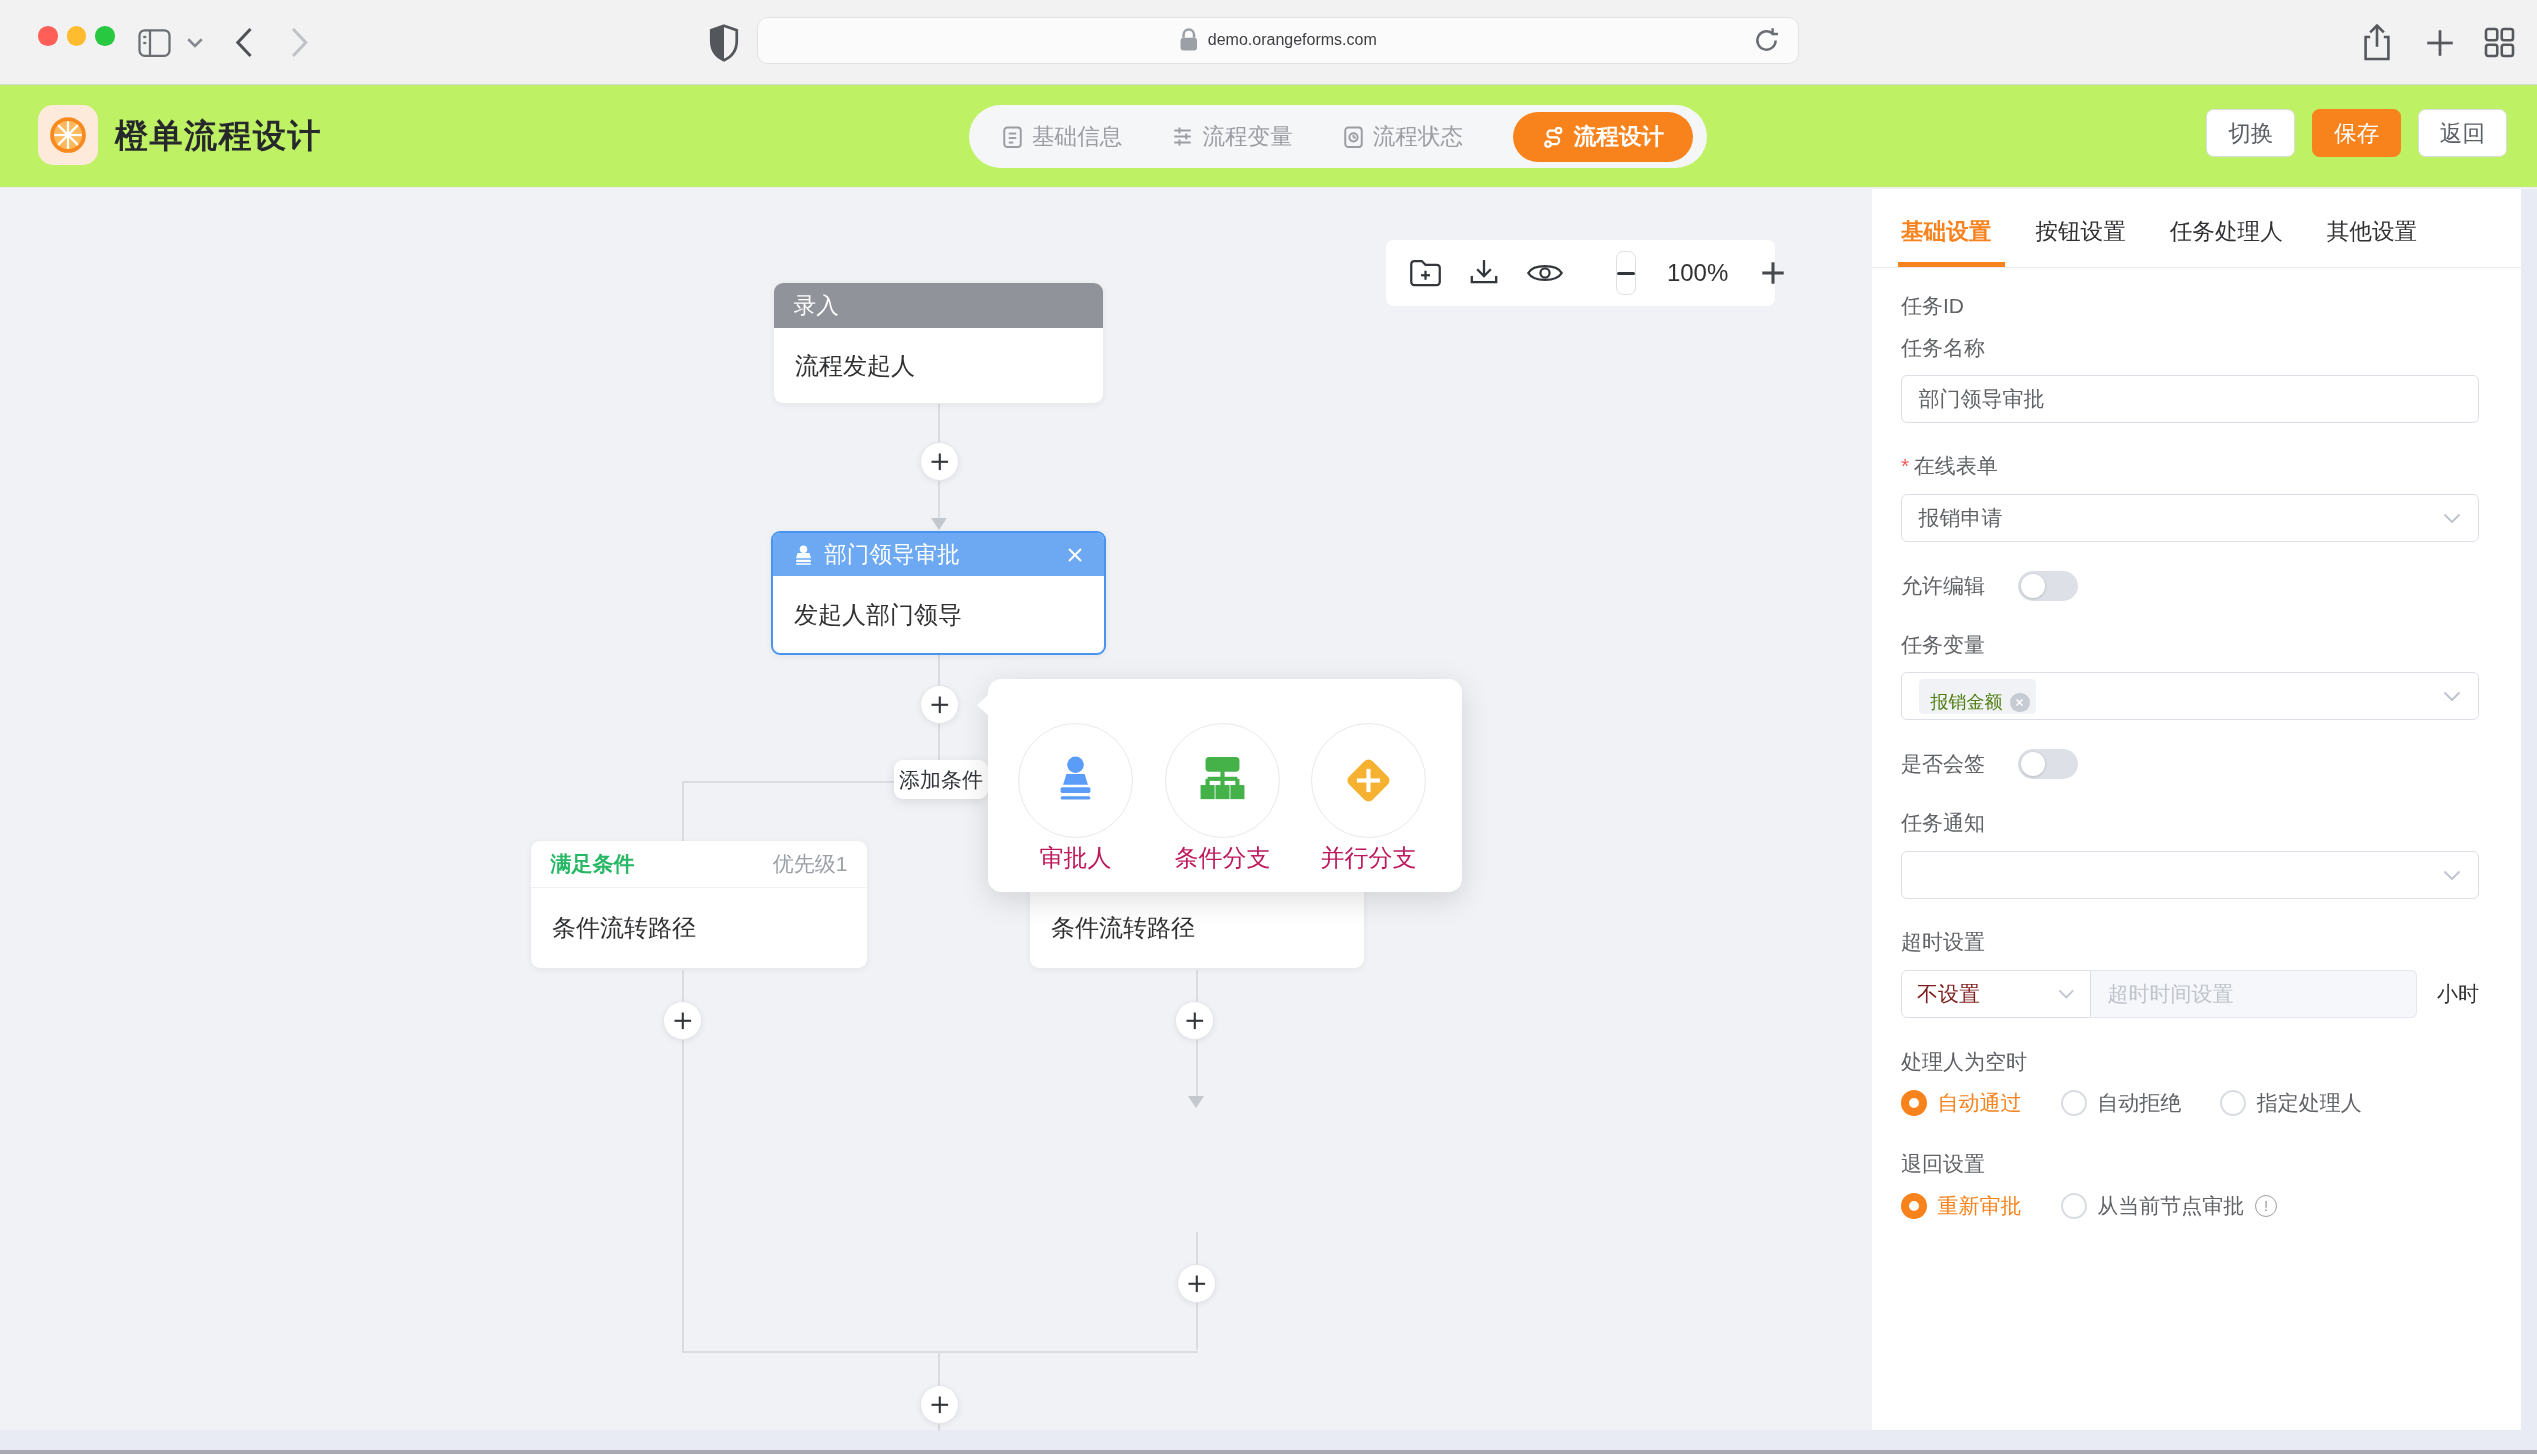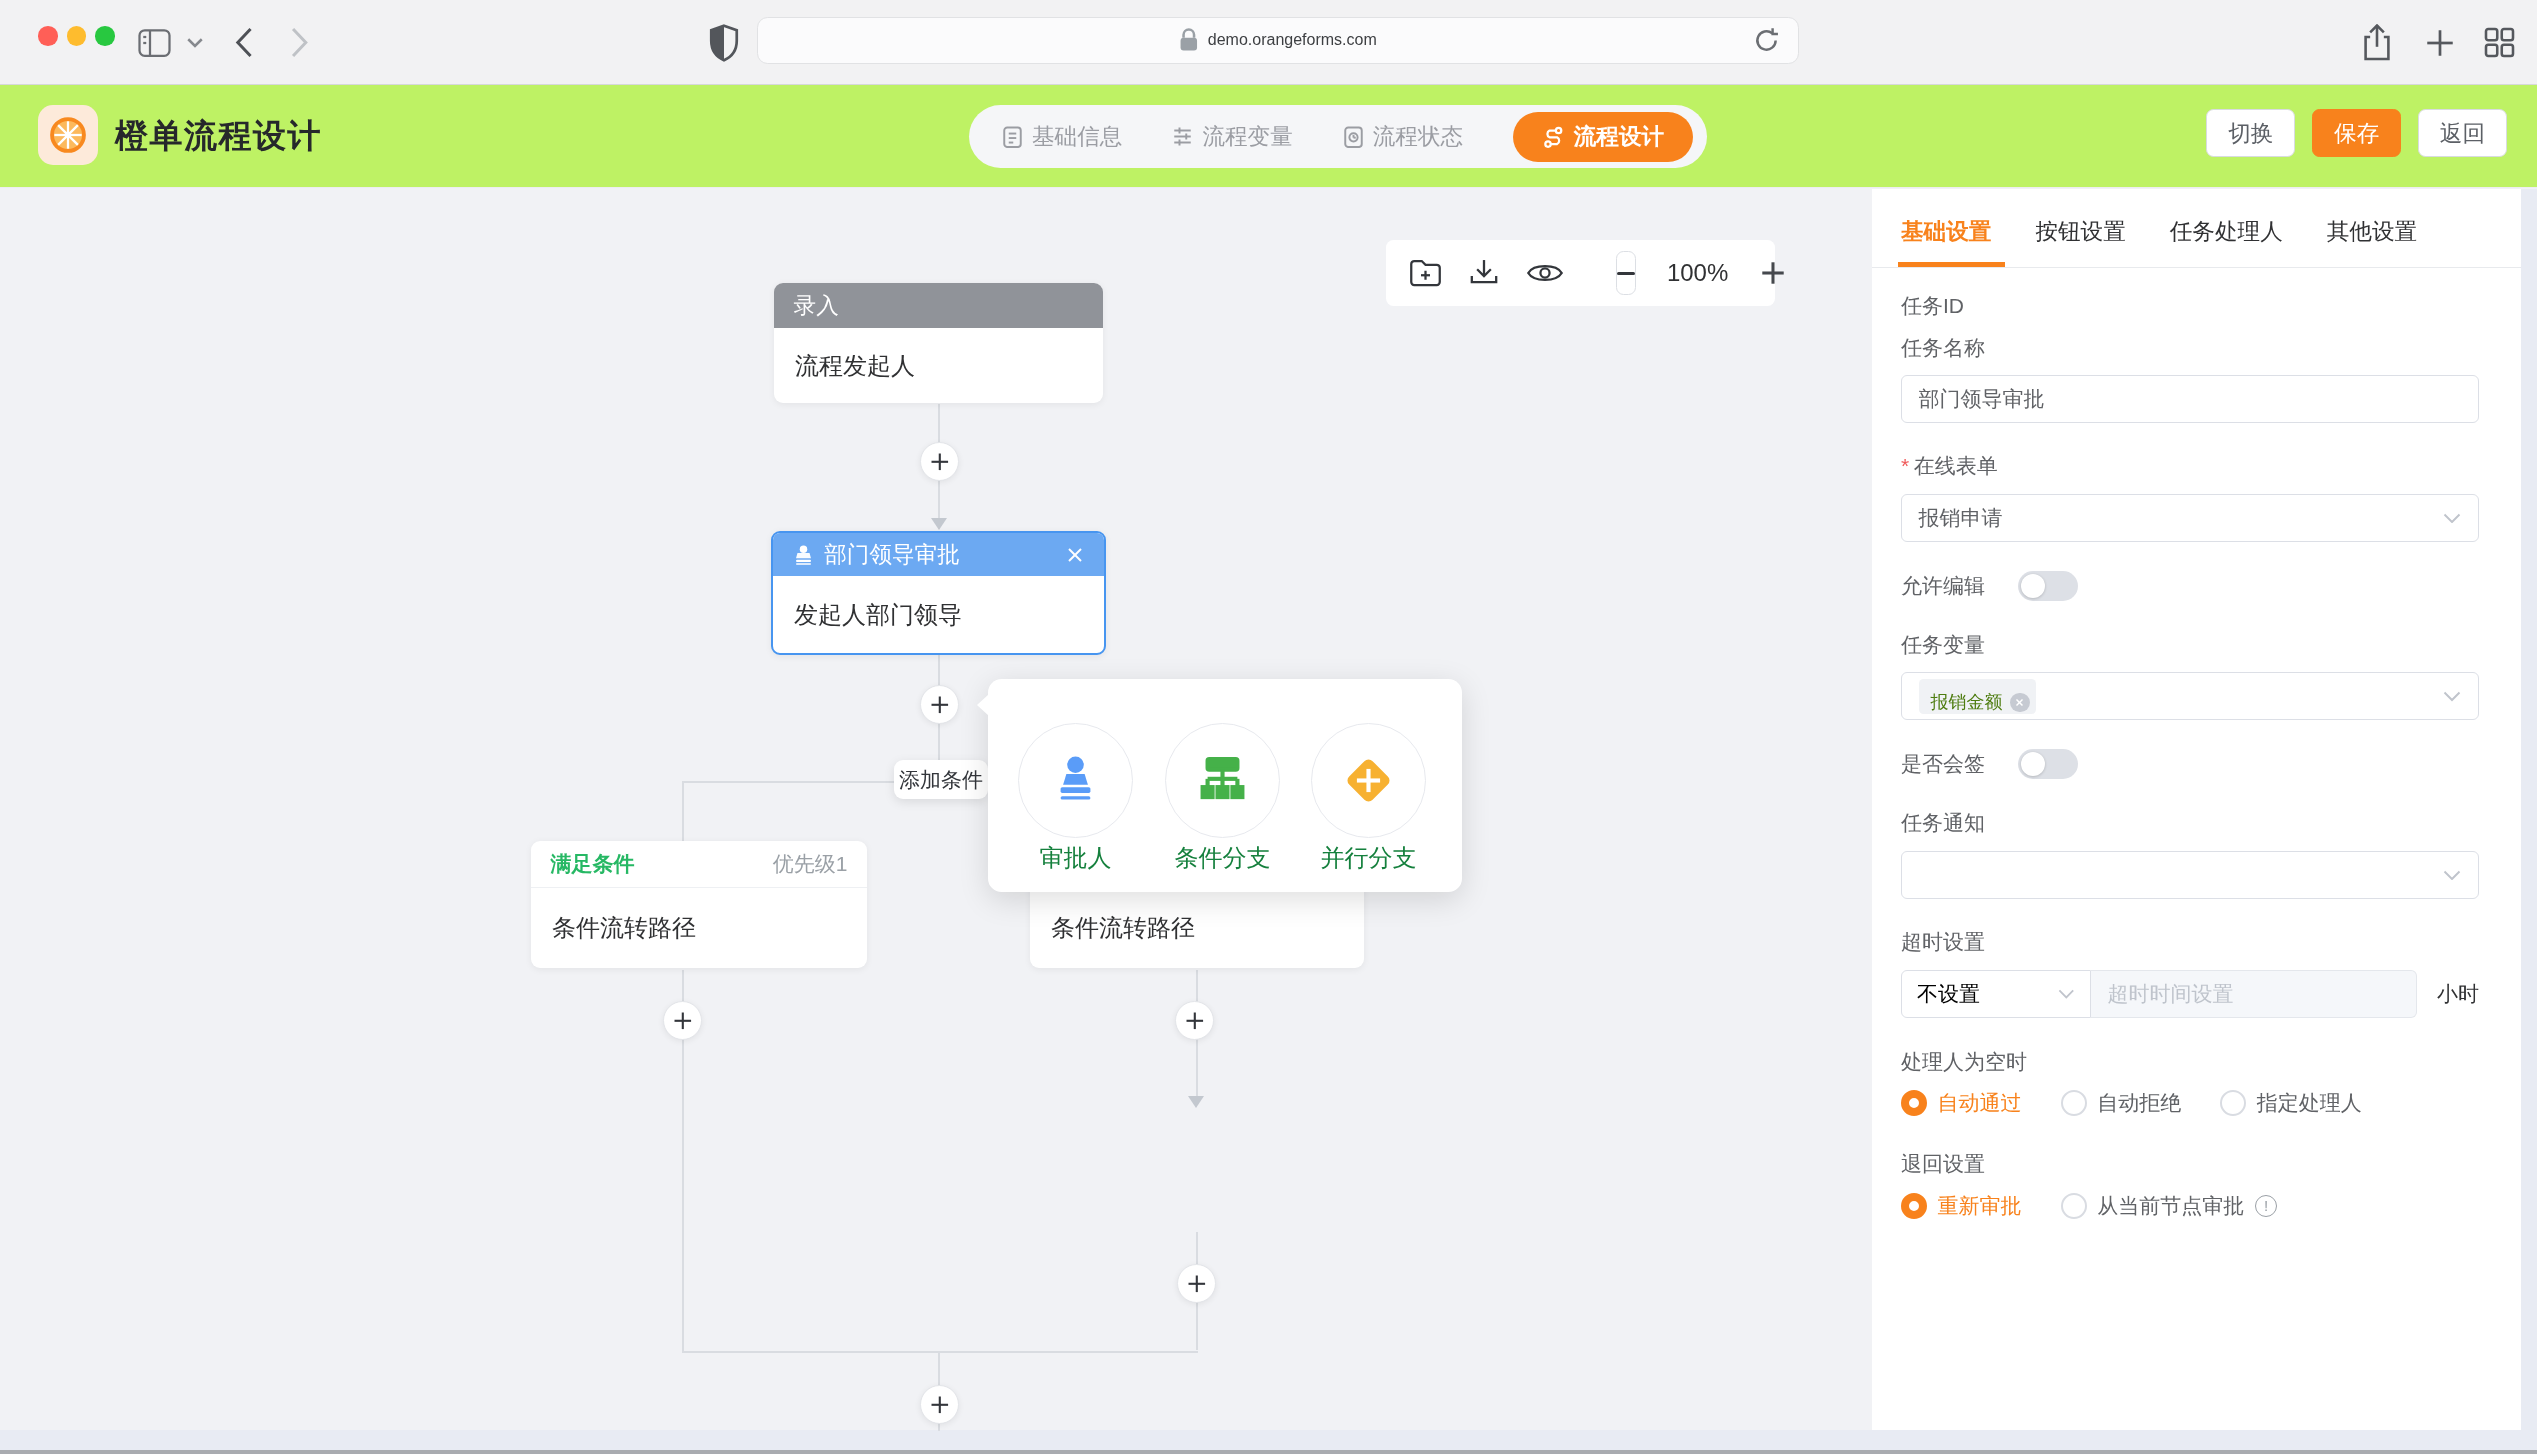--- a/index.html
+++ b/index.html
@@ -75,21 +75,21 @@
     box-shadow:0 3px 10.6px rgba(0,0,0,.10); display:flex; align-items:center; justify-content:center;
     font-size:21px; color:#33363b; z-index:4; }
 
   
   .nodemenu { position:absolute; left:988px; top:490px; width:474px; height:213px; background:#fff;
     border-radius:13.6px; box-shadow:0 7.5px 30px rgba(0,0,0,.13); z-index:5; }
   .nm-arrow { position:absolute; left:-11.3px; top:15px; width:0; height:0;
     border-top:11.3px solid transparent; border-bottom:11.3px solid transparent; border-right:12px solid #fff; }
   .nm-circle { position:absolute; top:44px; width:115px; height:115px; border-radius:50%;
     border:1.5px solid #e7e9ee; display:flex; align-items:center; justify-content:center; background:#fff; }
-  .nm-label { position:absolute; top:163px; width:115px; text-align:center; font-size:24px; color:#15803d; }
+  .nm-label { position:absolute; top:163px; width:115px; text-align:center; font-size:24px; color:#be185d; }
 
   
   .ptabs { display:flex; gap:44px; padding:27px 0 0 29px; }
   .ptab { font-size:22.6px; color:#303133; padding-bottom:19.6px; position:relative; }
   .ptab.active { color:#f8821c; font-weight:bold; }
   .tabline { position:absolute; left:-3px; bottom:0; width:107px; height:4.5px; background:#f8821c; }
   .pdivider { height:1.5px; background:#e8eaed; }
   .pbody { padding:24px 42px 0 29px; }
   .flabel { font-size:21px; color:#606266; margin-bottom:13.6px; display:flex; align-items:center; gap:4.5px; }
   .req { color:#f05b5b; }
@@ -102,21 +102,21 @@
   .togglerow .flabel { margin-bottom:0; }
   .toggle { width:60px; height:30px; border-radius:15px; background:#dde0e6; position:relative; }
   .toggle .knob { position:absolute; left:3px; top:3px; width:24px; height:24px; border-radius:50%;
     background:#fff; box-shadow:0 0.8px 3px rgba(0,0,0,.2); }
   .tag { height:35px; background:#f0f2f5; border-radius:4.5px; padding:12px 6px 0 12px; display:flex;
     align-items:center; gap:7.5px; font-size:18px; color:#4d7c0f; }
   .tagx { width:19.6px; height:19.6px; border-radius:50%; background:#c6cad2; color:#fff;
     display:flex; align-items:center; justify-content:center; }
   .timeoutrow { display:flex; align-items:center; margin-bottom:30px; }
   .tsel { width:190px; height:48px; border:1.5px solid #dcdfe6; border-radius:6px 0 0 6px; background:#fff;
-    display:flex; align-items:center; padding:0 15px; font-size:21px; color:#000000; }
+    display:flex; align-items:center; padding:0 15px; font-size:21px; color:#7f1d1d; }
   .tinp { flex:1; height:48px; border:1.5px solid #e4e7ec; border-left:none; border-radius:0 6px 6px 0;
     background:#f5f7fa; font-size:21px; color:#606266; padding:0 16.6px; outline:none; }
   .tinp::placeholder { color:#bfc4cc; }
   .unit { font-size:21px; color:#303133; margin-left:19.6px; }
   .radios { display:flex; align-items:center; gap:39px; margin-bottom:33px; }
   .radio { display:flex; align-items:center; gap:10.6px; font-size:21px; color:#606266; }
   .rdot { width:26px; height:26px; border-radius:50%; background:#fff; border:2.3px solid #d9dce2; }
   .radio.sel { color:#f8821c; }
   .radio.sel .rdot { border:8.3px solid #f8821c; }
   .info { width:22.6px; height:22.6px; border-radius:50%; border:1.5px solid #9aa0a6; color:#9aa0a6;

